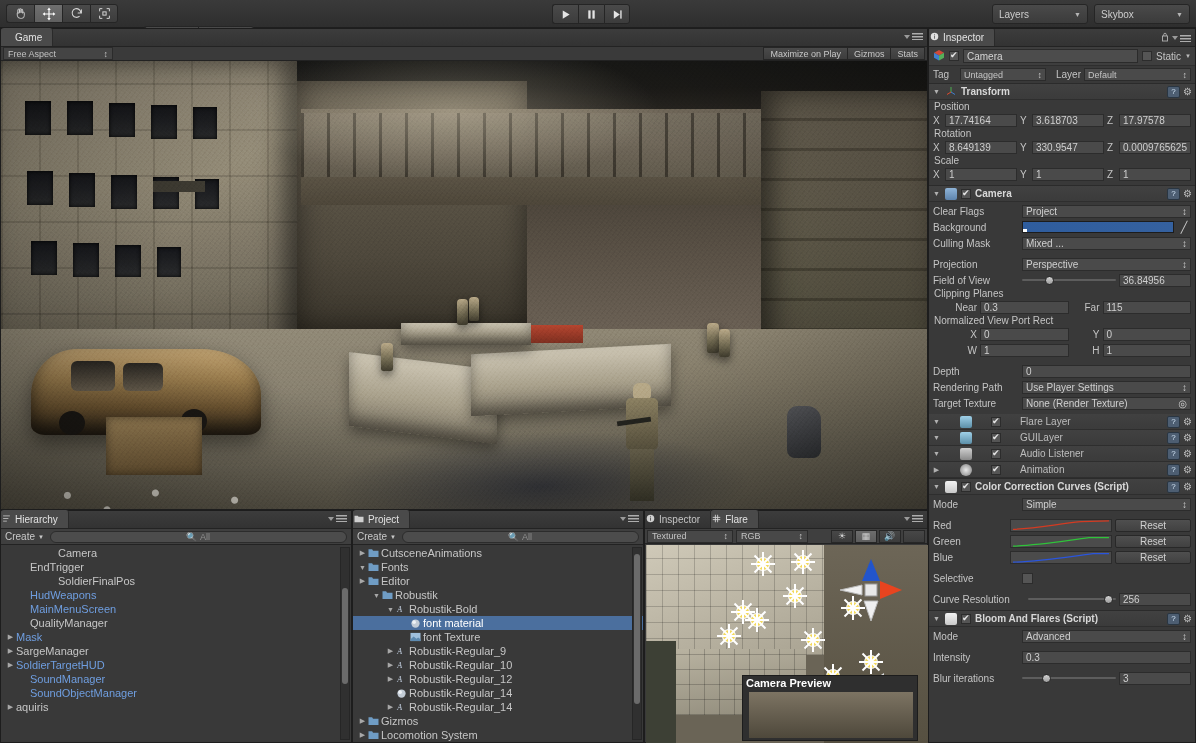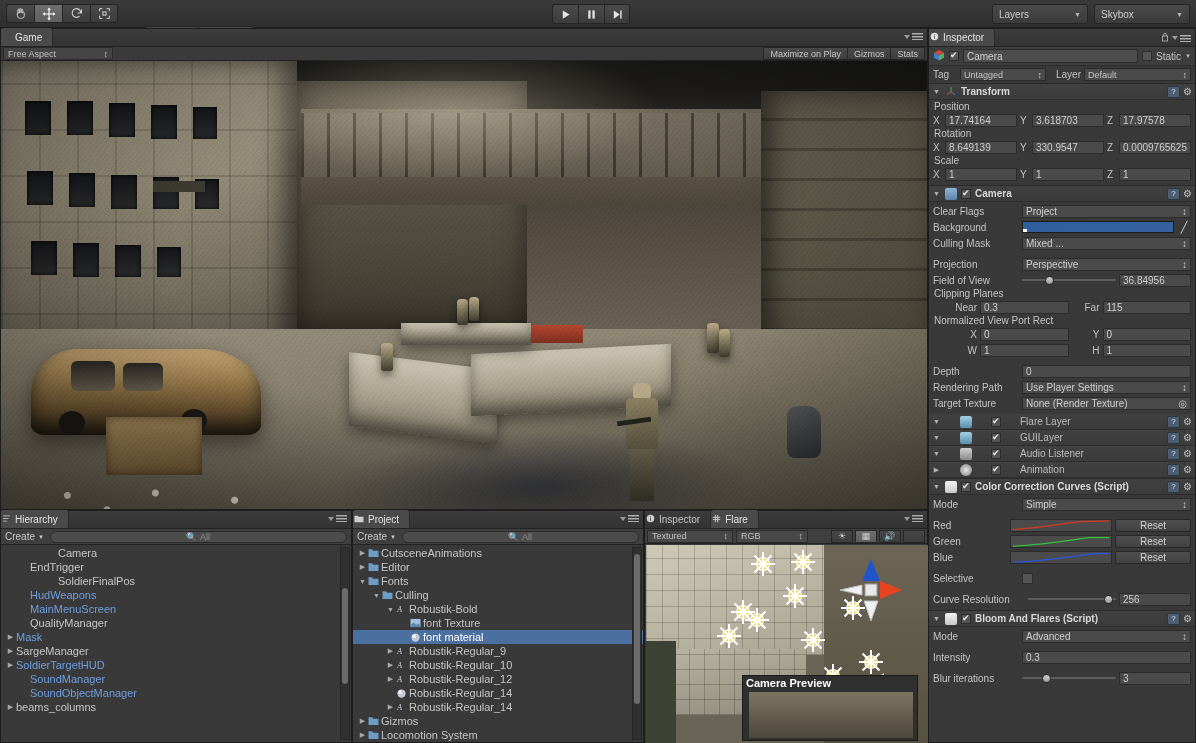--- a/index.html
+++ b/index.html
@@ -509,21 +509,21 @@
           <span>SoundManager</span>
         </div>
         <div class="row prefab">
           <span style="width: 16px; flex: 0 0 auto;"></span>
           <span class="foldl"></span>
           <span>SoundObjectManager</span>
         </div>
         <div class="row">
           <span style="width: 2px; flex: 0 0 auto;"></span>
           <span class="foldl">▶</span>
-          <span>beams_columns</span>
+          <span>aquiris</span>
         </div>
       </div>
     <div class="scroll">
         <i style="top:40px;height:96px"></i>
       </div>
   </div>
 
   <div class="panel" id="project">
     <div class="tabbar">
       <div class="tab active">
@@ -555,79 +555,79 @@
           <span class="foldl">▶</span>
           <span style="width: 13px; flex: 0 0 auto; display: flex; align-items: center;">
             <svg width="11" height="10" viewBox="0 0 24 22">
               <path d="M1 3h8l2 3h12v14H1z" fill="#6f9cc4"></path>
             </svg>
           </span>
           <span>CutsceneAnimations</span>
         </div>
         <div class="row">
           <span style="width: 2px; flex: 0 0 auto;"></span>
-          <span class="foldl">▶</span>
+          <span class="foldl">▼</span>
           <span style="width: 13px; flex: 0 0 auto; display: flex; align-items: center;">
             <svg width="11" height="10" viewBox="0 0 24 22">
               <path d="M1 3h8l2 3h12v14H1z" fill="#6f9cc4"></path>
             </svg>
           </span>
-          <span>Editor</span>
+          <span>Fonts</span>
         </div>
         <div class="row">
           <span style="width: 2px; flex: 0 0 auto;"></span>
-          <span class="foldl">▼</span>
+          <span class="foldl">▶</span>
           <span style="width: 13px; flex: 0 0 auto; display: flex; align-items: center;">
             <svg width="11" height="10" viewBox="0 0 24 22">
               <path d="M1 3h8l2 3h12v14H1z" fill="#6f9cc4"></path>
             </svg>
           </span>
-          <span>Fonts</span>
+          <span>Editor</span>
         </div>
         <div class="row">
           <span style="width: 16px; flex: 0 0 auto;"></span>
           <span class="foldl">▼</span>
           <span style="width: 13px; flex: 0 0 auto; display: flex; align-items: center;">
             <svg width="11" height="10" viewBox="0 0 24 22">
               <path d="M1 3h8l2 3h12v14H1z" fill="#6f9cc4"></path>
             </svg>
           </span>
-          <span>Culling</span>
+          <span>Robustik</span>
         </div>
         <div class="row">
           <span style="width: 30px; flex: 0 0 auto;"></span>
           <span class="foldl">▼</span>
           <span style="width: 13px; flex: 0 0 auto; display: flex; align-items: center;">
             <svg width="10" height="11" viewBox="0 0 24 24">
               <text x="3" y="19" font-size="19" font-family="Liberation Serif" font-style="italic" fill="#c9d6e8">A</text>
             </svg>
           </span>
           <span>Robustik-Bold</span>
+        </div>
+        <div class="row sel">
+          <span style="width: 44px; flex: 0 0 auto;"></span>
+          <span class="foldl"></span>
+          <span style="width: 13px; flex: 0 0 auto; display: flex; align-items: center;">
+            <svg width="11" height="11" viewBox="0 0 24 24">
+              <circle cx="12" cy="12" r="9" fill="#c3ccd6"></circle>
+              <circle cx="9" cy="9" r="4" fill="#eef2f6"></circle>
+            </svg>
+          </span>
+          <span>font material</span>
         </div>
         <div class="row">
           <span style="width: 44px; flex: 0 0 auto;"></span>
           <span class="foldl"></span>
           <span style="width: 13px; flex: 0 0 auto; display: flex; align-items: center;">
             <svg width="11" height="10" viewBox="0 0 24 22">
               <rect x="1" y="2" width="22" height="18" fill="#9fc0dd"></rect>
               <path d="M1 16l7-6 6 5 4-3 5 4v4H1z" fill="#5d8ab0"></path>
             </svg>
           </span>
           <span>font Texture</span>
-        </div>
-        <div class="row sel">
-          <span style="width: 44px; flex: 0 0 auto;"></span>
-          <span class="foldl"></span>
-          <span style="width: 13px; flex: 0 0 auto; display: flex; align-items: center;">
-            <svg width="11" height="11" viewBox="0 0 24 24">
-              <circle cx="12" cy="12" r="9" fill="#c3ccd6"></circle>
-              <circle cx="9" cy="9" r="4" fill="#eef2f6"></circle>
-            </svg>
-          </span>
-          <span>font material</span>
         </div>
         <div class="row">
           <span style="width: 30px; flex: 0 0 auto;"></span>
           <span class="foldl">▶</span>
           <span style="width: 13px; flex: 0 0 auto; display: flex; align-items: center;">
             <svg width="10" height="11" viewBox="0 0 24 24">
               <text x="3" y="19" font-size="19" font-family="Liberation Serif" font-style="italic" fill="#c9d6e8">A</text>
             </svg>
           </span>
           <span>Robustik-Regular_9</span>

